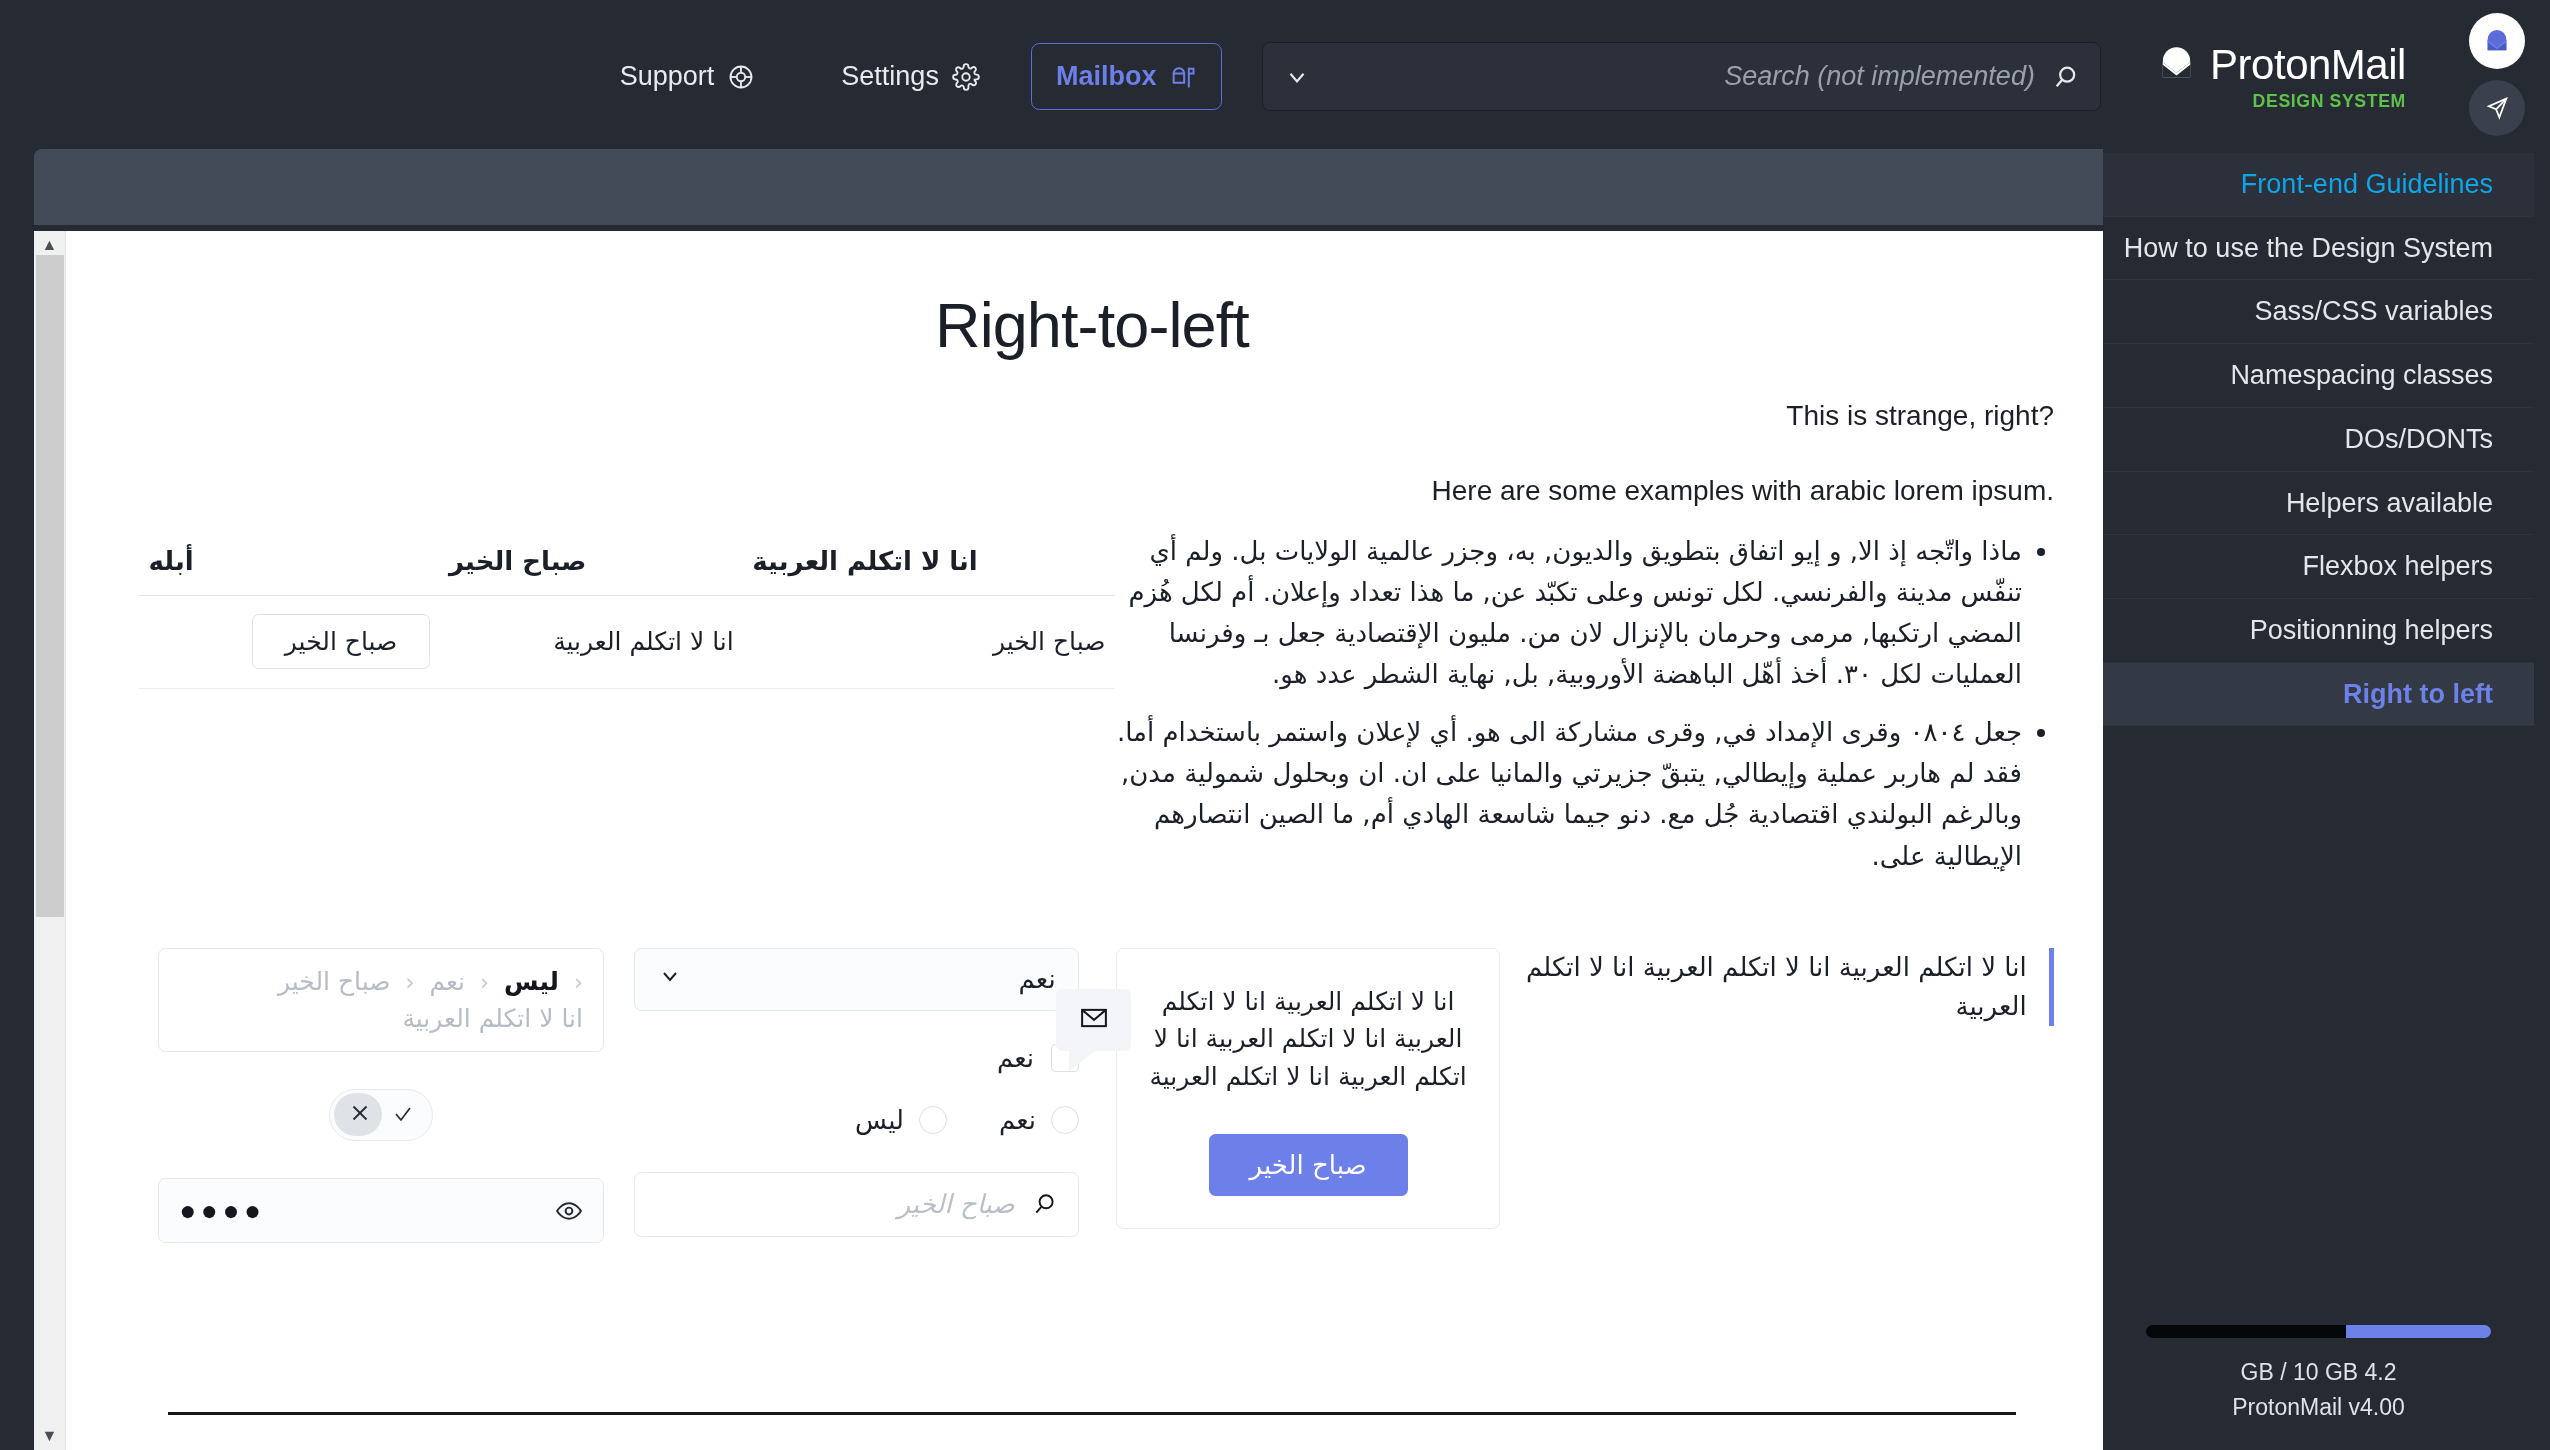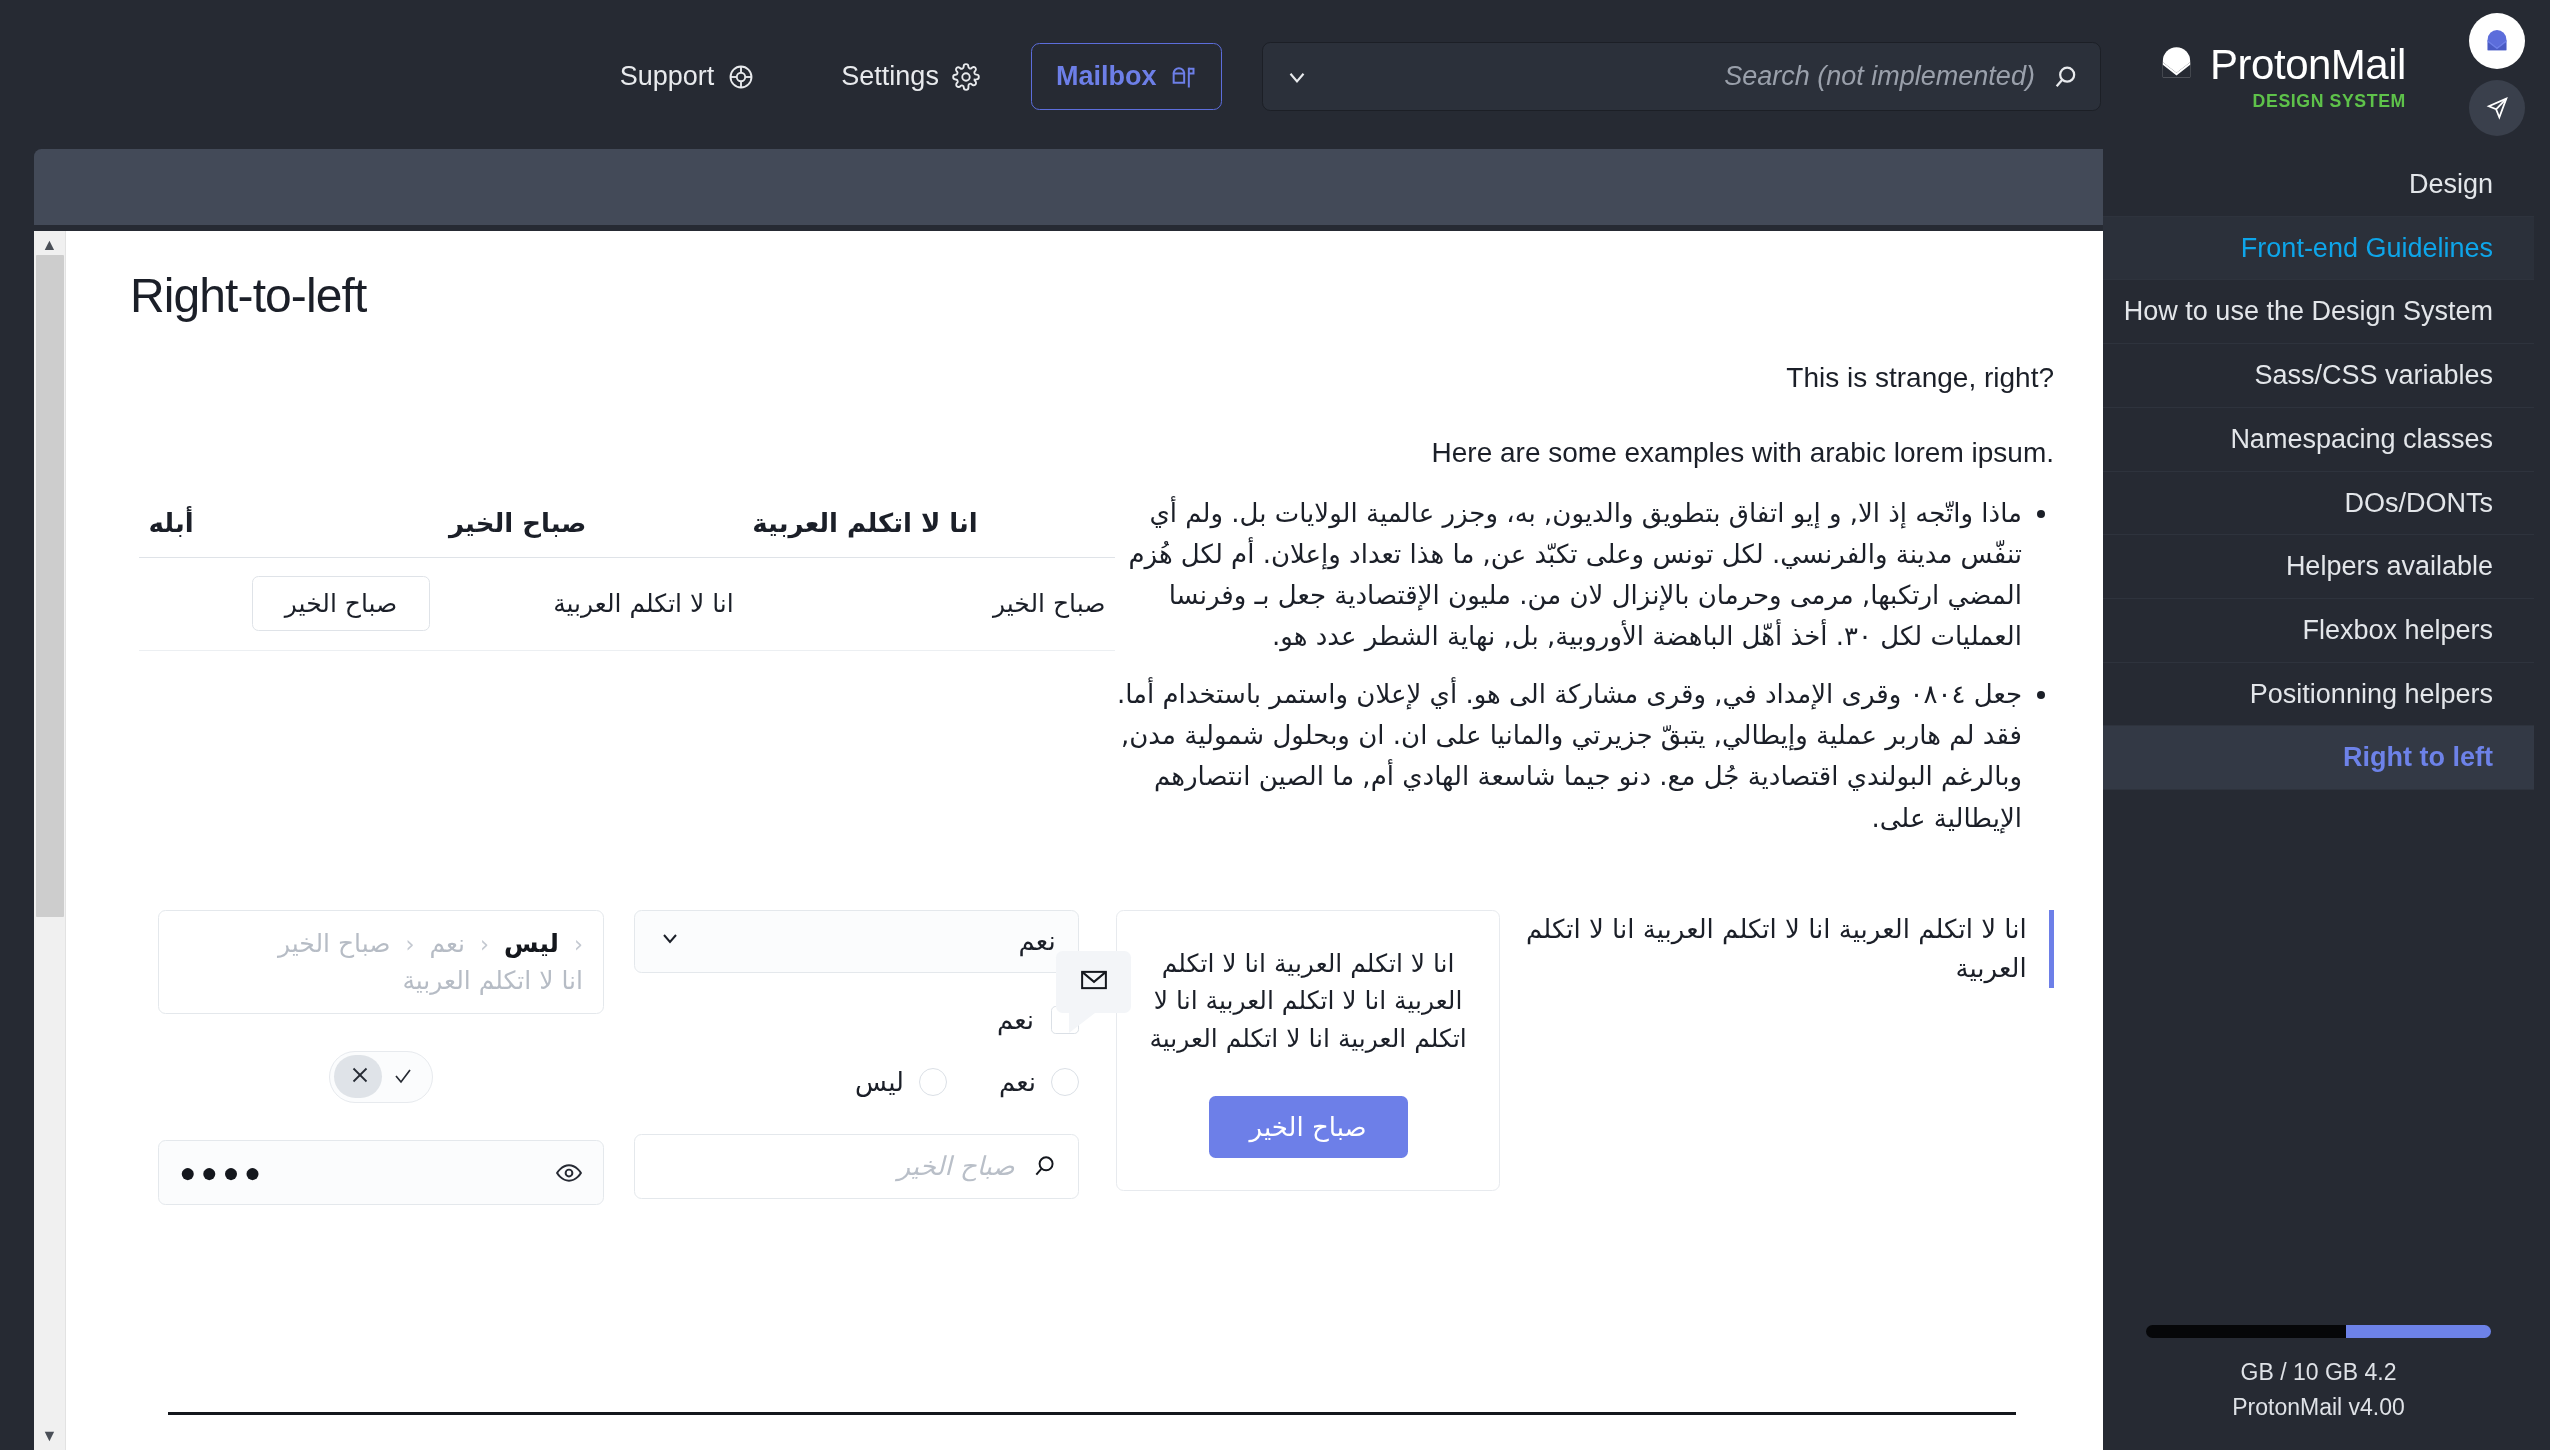--- a/index.html
+++ b/index.html
@@ -132,22 +132,22 @@
   }
 
   .content {
     position: absolute; left: 65px; top: 231px;
     width: 2054px; height: 1219px;
     direction: rtl;
     padding: 37px 65px 0 65px;
     color: #1b1f28;
   }
   h1.title {
-    font-size: 48px; font-weight: normal; text-align: left;
-    letter-spacing: -0.9px; margin-bottom: 39px;
+    font-size: 63px; font-weight: normal; text-align: center;
+    letter-spacing: -0.9px; margin-bottom: 39px; margin-top: 21px;
   }
   .lede { font-size: 28px; text-align: right; margin-bottom: 43px; }
   .lede2 { font-size: 28px; text-align: right; margin-bottom: 24px; }
 
   .split { display: flex; gap: 0; align-items: flex-start; }
   .col-left  { width: 997px; padding-left: 9.3px; }
   .col-right { width: 951px; }
 
   ul.arabic { list-style: disc; padding-right: 32px; }
   ul.arabic li {
@@ -541,23 +541,20 @@
         <div class="circ dark">
           <svg width="28" height="28" viewBox="0 0 24 24" fill="none" stroke="#fff" stroke-width="1.5">
             <path d="M20 4L5 10.5l6.2 2.6L14 20z"></path>
             <line x1="11.2" y1="13.1" x2="20" y2="4"></line>
           </svg>
         </div>
       </div>
     </div>
 
     <div class="navlist">
-      <div class="navrow">
-        <span>Design</span>
-      </div>
       <div class="navrow head">
         <span>Front-end Guidelines</span>
       </div>
       <div class="navrow">
         <span>How to use the Design System</span>
       </div>
       <div class="navrow">
         <span>Sass/CSS variables</span>
       </div>
       <div class="navrow">

